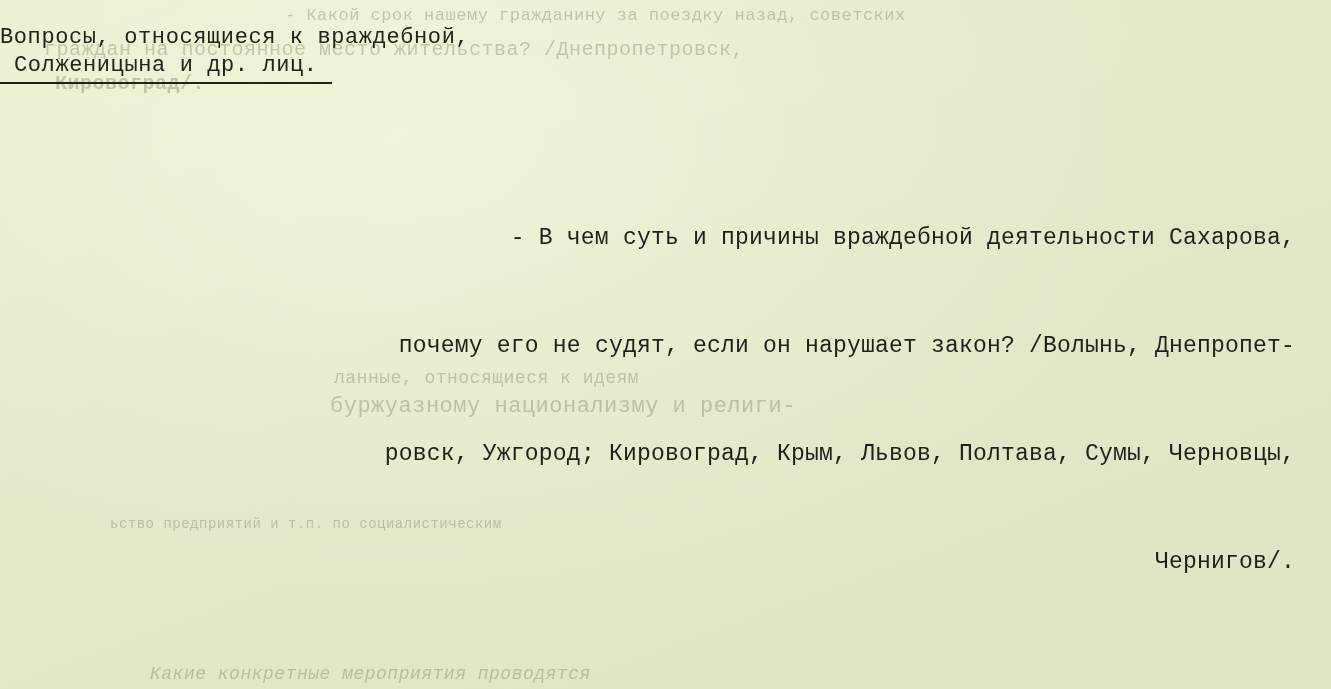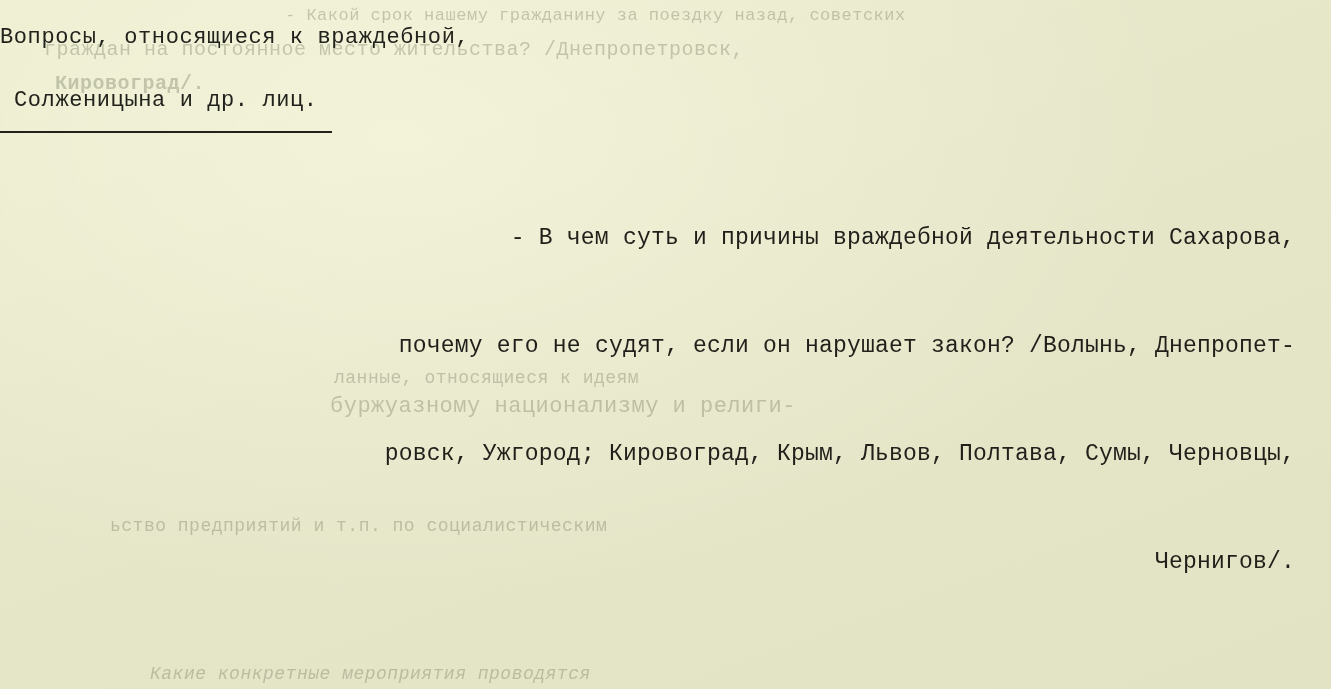--- a/index.html
+++ b/index.html
@@ -34,41 +34,40 @@
     white-space: pre;
     pointer-events: none;
     filter: blur(0.6px);
   }
   .ghost.g1 { top: 6px;  left: 245px; font-size: 17px; margin-left: 40px; }
   .ghost.g2 { top: 38px; left: 44px;  font-size: 20px; }
   .ghost.g3 { top: 72px; left: 55px;  font-size: 20px; font-weight: bold; }
   .ghost.g4 { top: 368px; left: 334px; font-size: 18px; }
   .ghost.g5 { top: 394px; left: 330px; font-size: 22px; }
   .ghost.g6 { top: 420px; left: 355px; font-size: 18px; }
-  .ghost.g7 { top: 516px; left: 110px; font-size: 18px; }
+  .ghost.g7 { top: 516px; left: 110px; font-size: 14px; }
   .ghost.g8 { top: 664px; left: 150px; font-size: 18px; font-style: italic; }
 
   .title-block {
     position: absolute;
     top: 24px;
     left: 0;
     width: 100%;
   }
   .title-line {
     font-size: 22px;
     line-height: 28px;
     letter-spacing: 0.6px;
     white-space: pre;
     color: #22221c;
   }
   .title-line.underlined {
     display: inline-block;
     border-bottom: 2px solid #22221c;
-    padding: 0 14px 16px 14px;
-    margin-top: 35px;
+    padding: 0 14px 2px 14px;
   }
   .body-text {
     position: absolute;
     top: 148px;
     left: 110px;
     width: 1185px;
   }
   .para {
     margin: 0 0 28px 0;
     font-size: 23px;

